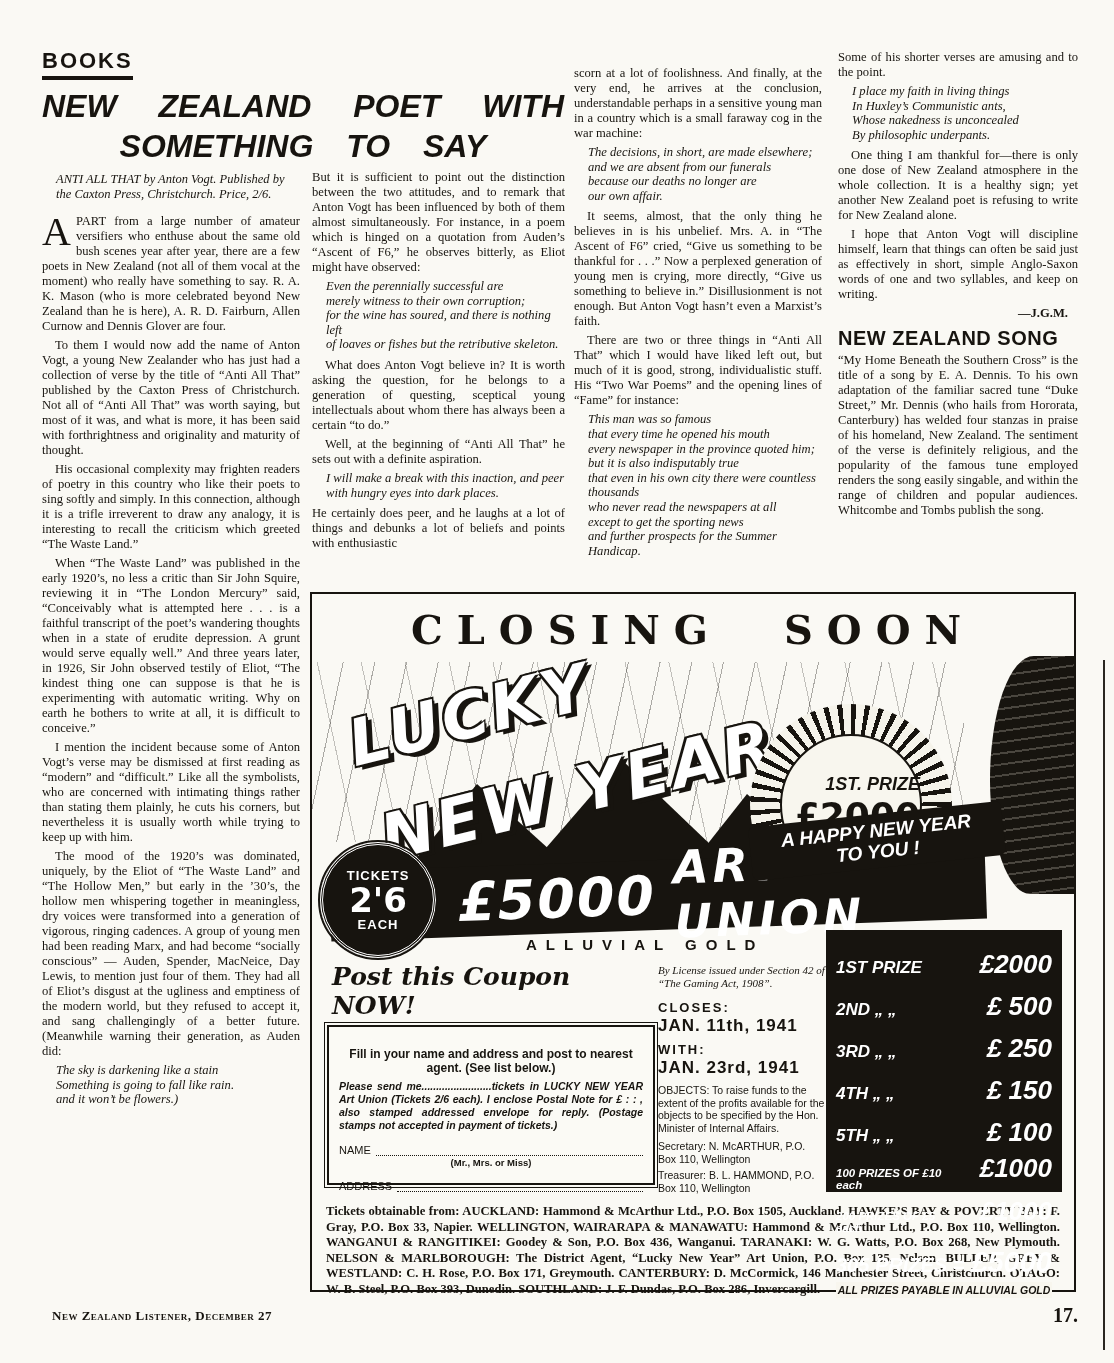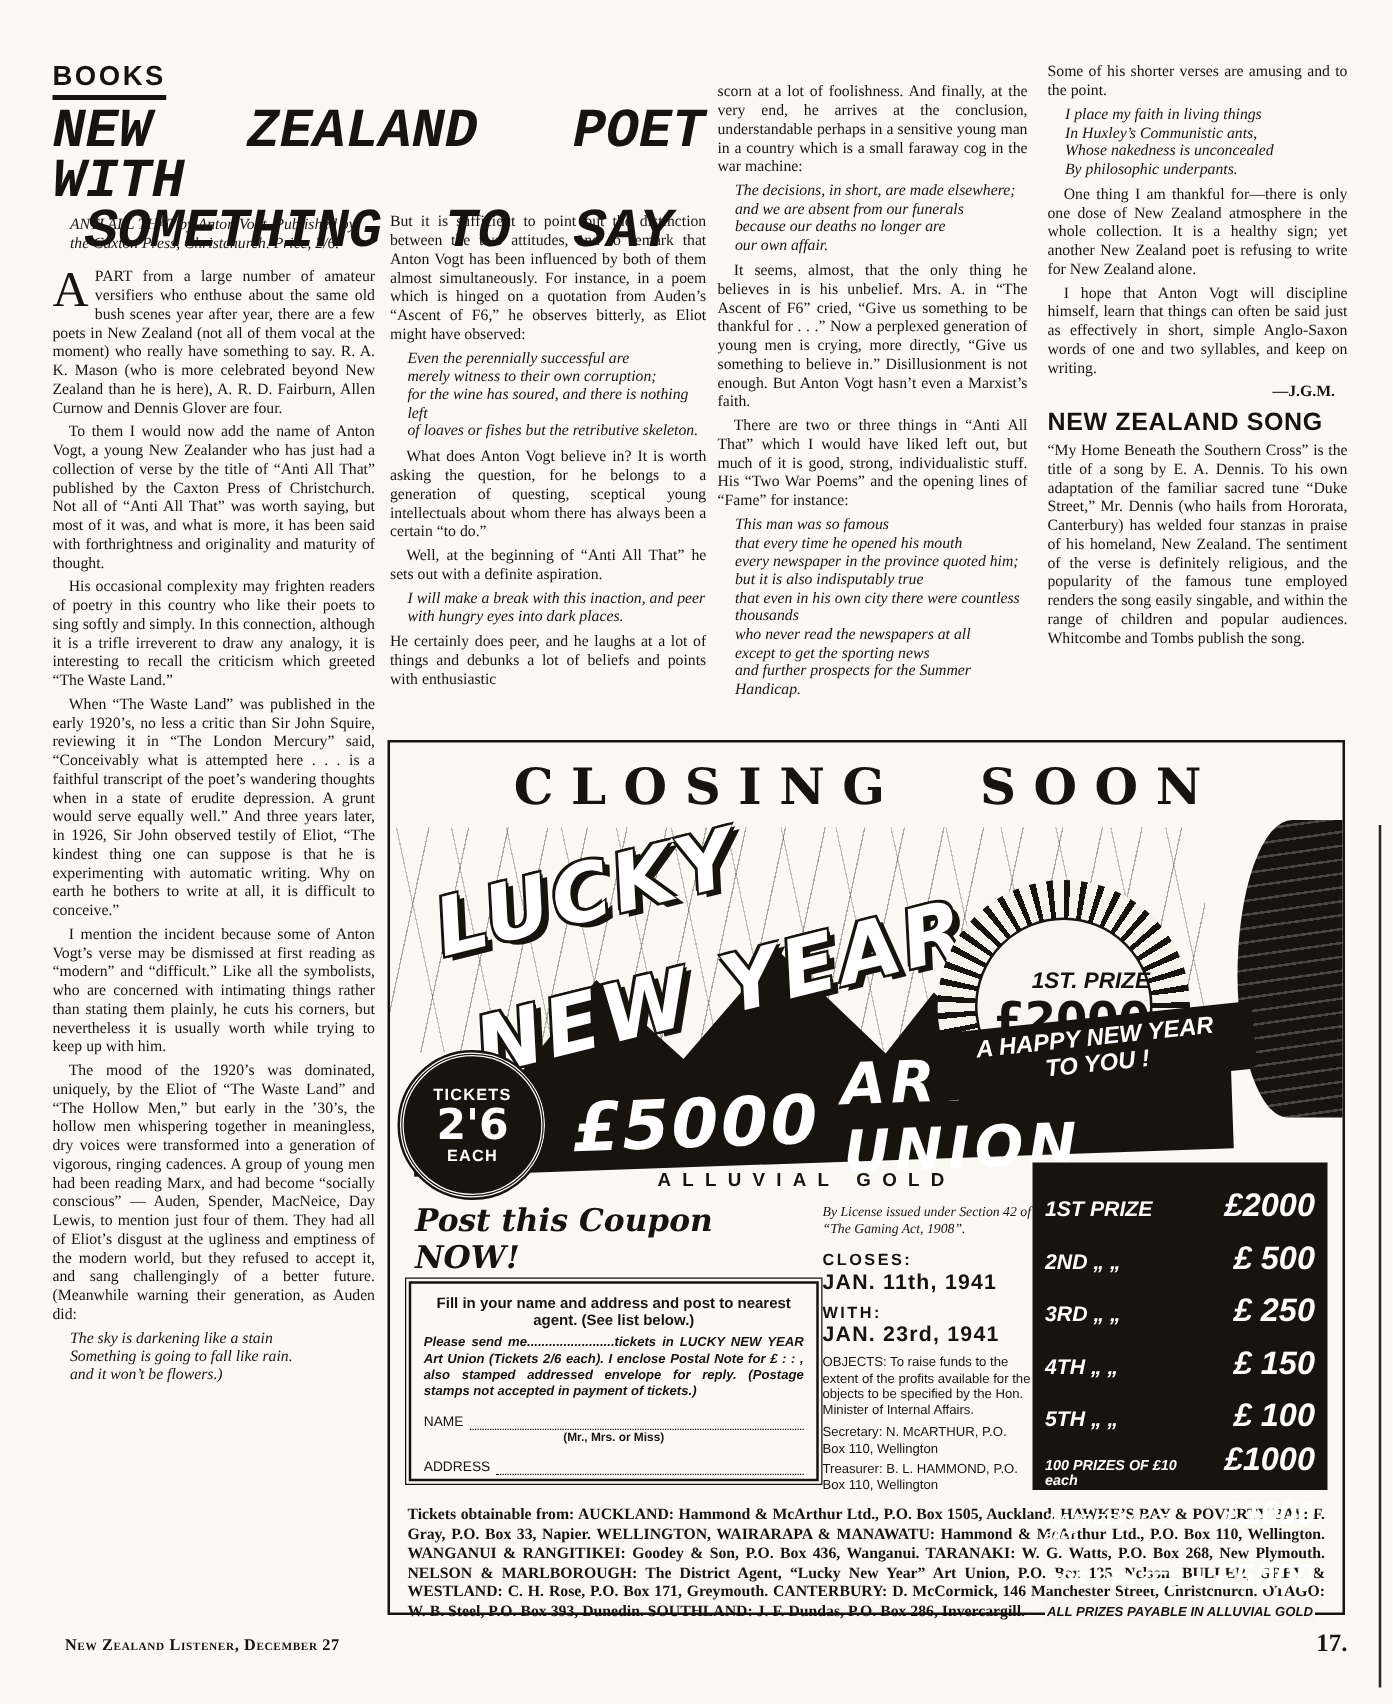--- a/index.html
+++ b/index.html
@@ -4,22 +4,22 @@
 <style>
   html,body{margin:0;padding:0;background:#fff;}
   .page{position:relative;width:1114px;height:1363px;background:#faf9f4;color:#17140f;
         font-family:"Liberation Serif",serif;overflow:hidden;}
 
   
   .books{position:absolute;left:42px;top:48px;font-family:"Liberation Sans",sans-serif;
          font-weight:bold;font-size:22px;letter-spacing:2px;border-bottom:4px solid #17140f;
          padding-bottom:2px;}
   .title{position:absolute;left:42px;top:86px;width:522px;
-         font-family:Liberation Mono, monospace;font-style:italic;font-weight:bold;
-         font-size:44px;line-height:40px;}
+         font-family:Liberation Sans, sans-serif;font-style:italic;font-weight:bold;
+         font-size:32px;line-height:40px;}
   .title .t1{text-align:justify;text-align-last:justify;}
   .title .t2{text-align:center;word-spacing:24px;}
   .byline{position:absolute;left:56px;top:172px;width:244px;font-style:italic;
           font-size:12.5px;line-height:15px;}
 
   
   .col{position:absolute;font-size:12.6px;line-height:15px;text-align:justify;overflow:hidden;}
   #col1{left:42px;top:214px;width:258px;height:1078px;}
   #col2{left:312px;top:170px;width:253px;height:412px;}
   #col3{left:574px;top:66px;width:248px;height:532px;}
@@ -86,21 +86,21 @@
             letter-spacing:1px;}
   .tk2{font-family:"DejaVu Sans",sans-serif;font-weight:bold;font-size:34px;line-height:34px;}
   .alluvial{position:absolute;left:214px;top:274px;font-family:"Liberation Sans",sans-serif;
             font-weight:bold;font-size:15px;letter-spacing:9px;z-index:4;}
 
   .ad-mid{display:flex;gap:0;padding:0 12px;height:234px;box-sizing:border-box;}
   .coupon-col{width:334px;}
   .coupon-head{font-family:"DejaVu Serif",serif;font-weight:bold;font-style:italic;
                font-size:25px;margin:0 0 5px 8px;}
   .coupon-box{border:2px solid #17140f;outline:1px solid #17140f;outline-offset:2px;
-              margin:3px;padding:8px 10px;height:160px;box-sizing:border-box;background:#fbfaf5;}
+              margin:3px;padding:20px 10px;height:160px;box-sizing:border-box;background:#fbfaf5;}
   .c-instr{font-family:"Liberation Sans",sans-serif;font-weight:bold;font-size:12px;
            line-height:14px;text-align:center;margin-bottom:5px;}
   .c-body{font-family:"Liberation Sans",sans-serif;font-style:italic;font-weight:bold;
           font-size:10.5px;line-height:13px;text-align:justify;}
   .c-field{display:flex;align-items:flex-end;margin-top:12px;}
   .c-label{font-family:"Liberation Sans",sans-serif;font-weight:normal;font-size:11px;}
   .c-line{flex:1;border-bottom:1.5px dotted #17140f;margin-left:5px;height:10px;}
   .c-hint{text-align:center;font-family:"Liberation Sans",sans-serif;font-weight:bold;
           font-size:9.5px;margin-top:1px;}
 

